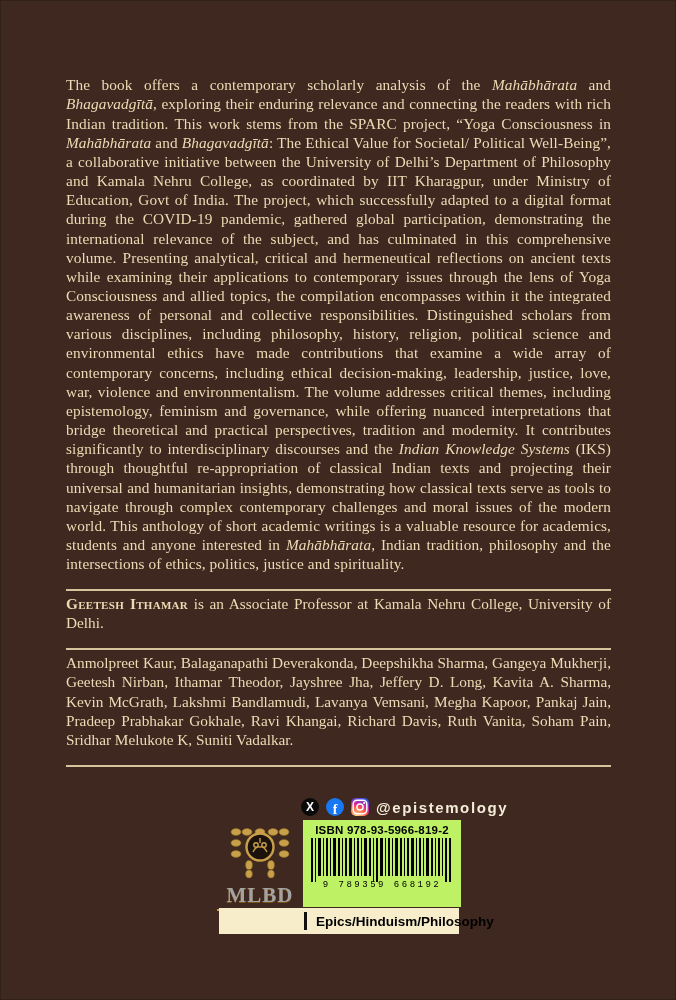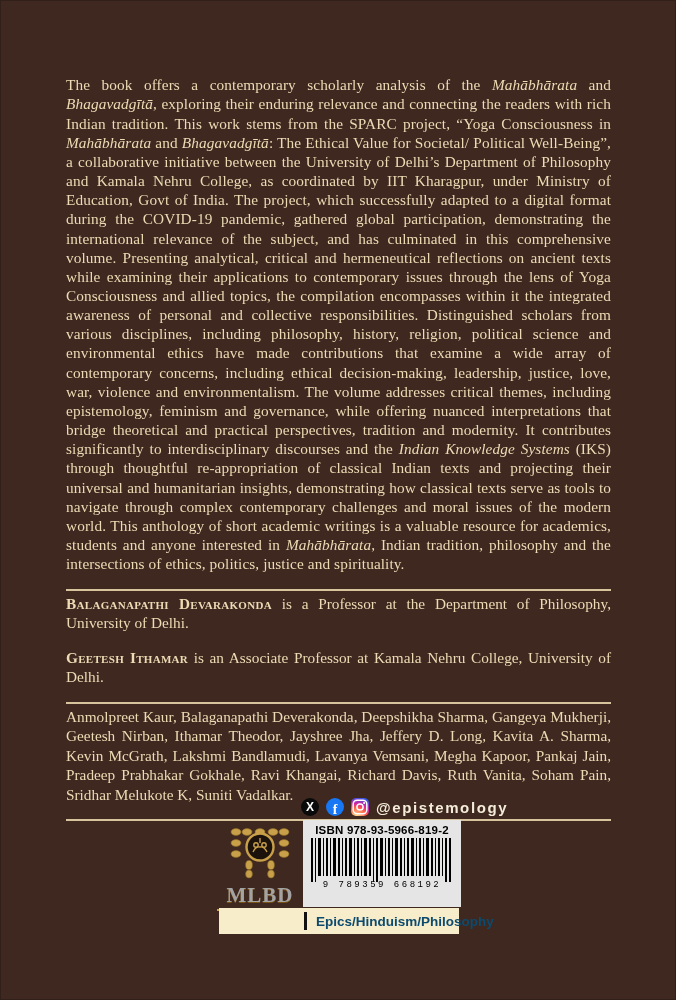--- a/index.html
+++ b/index.html
@@ -71,56 +71,55 @@
     margin-top:2px;
     text-shadow:0 1px 0 #7a5213;
   }
   .gold-line{height:2px;background:#c9a04a;width:86px;margin:3px auto 2px;}
   .publisher-site{
     font-family:"Liberation Sans","DejaVu Sans",sans-serif;
     font-weight:bold;font-size:12px;color:#ffffff;letter-spacing:.4px;
   }
   .barcode-box{
     position:absolute;left:303px;top:820px;width:158px;height:87px;
-    background:#e5e5e5;display:flex;flex-direction:column;align-items:center;
+    background:#bef264;display:flex;flex-direction:column;align-items:center;
   }
   .isbn-label{
     font-family:"Liberation Sans","DejaVu Sans",sans-serif;
     font-weight:bold;font-size:11.5px;color:#000;margin-top:4px;letter-spacing:.2px;
     white-space:nowrap;
   }
   .bars{margin-top:2px;}
   .barcode-digits{
     font-family:Liberation Mono, monospace;
     font-size:9px;color:#000;letter-spacing:2.5px;line-height:1;
     margin-top:-1px;white-space:nowrap;
   }
   .category-bar{
     position:absolute;left:219px;top:908px;width:240px;height:26px;
     background:#f7edcb;display:flex;align-items:center;
   }
   .cat-divider{width:3px;height:18px;background:#111;margin-left:85px;flex:0 0 auto;}
   .cat-label{
     font-family:"Liberation Sans","DejaVu Sans",sans-serif;
-    font-weight:bold;font-size:13.5px;color:#0c4a6e;margin-left:9px;white-space:nowrap;
+    font-weight:bold;font-size:13.5px;color:#000000;margin-left:9px;white-space:nowrap;
   }
 </style>
 </head>
 <body>
 
 <div class="cover">
 
   <div class="content">
 
     <p class="blurb"><span>The book offers a contemporary scholarly analysis of the </span><span class="it">Mahābhārata</span><span> and </span><span class="it">Bhagavadgītā</span><span>, exploring their enduring relevance and connecting the readers with rich Indian tradition. This work stems from the SPARC project, “Yoga Consciousness in </span><span class="it">Mahābhārata</span><span> and </span><span class="it">Bhagavadgītā</span><span>: The Ethical Value for Societal/ Political Well-Being”, a collaborative initiative between the University of Delhi’s Department of Philosophy and Kamala Nehru College, as coordinated by IIT Kharagpur, under Ministry of Education, Govt of India. The project, which successfully adapted to a digital format during the COVID-19 pandemic, gathered global participation, demonstrating the international relevance of the subject, and has culminated in this comprehensive volume. Presenting analytical, critical and hermeneutical reflections on ancient texts while examining their applications to contemporary issues through the lens of Yoga Consciousness and allied topics, the compilation encompasses within it the integrated awareness of personal and collective responsibilities. Distinguished scholars from various disciplines, including philosophy, history, religion, political science and environmental ethics have made contributions that examine a wide array of contemporary concerns, including ethical decision-making, leadership, justice, love, war, violence and environmentalism. The volume addresses critical themes, including epistemology, feminism and governance, while offering nuanced interpretations that bridge theoretical and practical perspectives, tradition and modernity. It contributes significantly to interdisciplinary discourses and the </span><span class="it">Indian Knowledge Systems</span><span> (IKS) through thoughtful re-appropriation of classical Indian texts and projecting their universal and humanitarian insights, demonstrating how classical texts serve as tools to navigate through complex contemporary challenges and moral issues of the modern world. This anthology of short academic writings is a valuable resource for academics, students and anyone interested in </span><span class="it">Mahābhārata</span><span>, Indian tradition, philosophy and the intersections of ethics, politics, justice and spirituality.</span></p>
 
     <div class="rule rule1"></div>
 
 
-    <p class="editor-entry"><span class="sc-name">Balaganapathi Devarakonda</span><span> is a Professor at the Department of Philosophy, University of Delhi.</span></p>
 
     <p class="editor-entry"><span class="sc-name">Geetesh Ithamar</span><span> is an Associate Professor at Kamala Nehru College, University of Delhi.</span></p>
 
     <div class="rule rule2"></div>
 
 
     <p class="contrib-list">Anmolpreet Kaur, Balaganapathi Deverakonda, Deepshikha Sharma, Gangeya Mukherji, Geetesh Nirban, Ithamar Theodor, Jayshree Jha, Jeffery D. Long, Kavita A. Sharma, Kevin McGrath, Lakshmi Bandlamudi, Lavanya Vemsani, Megha Kapoor, Pankaj Jain, Pradeep Prabhakar Gokhale, Ravi Khangai, Richard Davis, Ruth Vanita, Soham Pain, Sridhar Melukote K, Suniti Vadalkar.</p>
 
     <div class="rule rule3"></div>
   </div>

